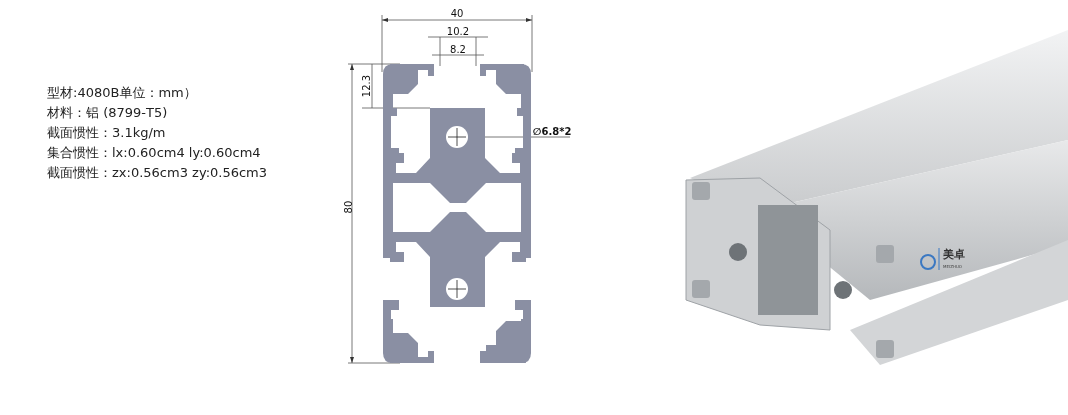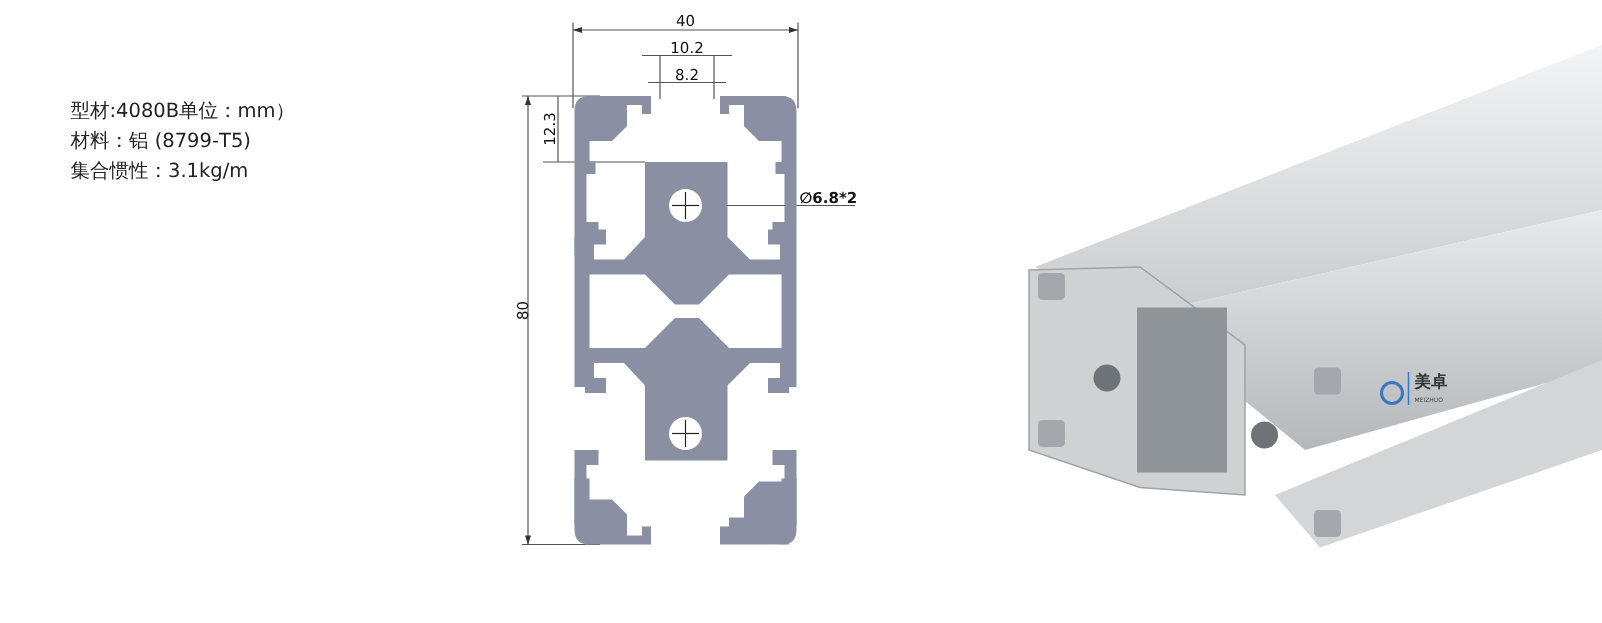--- a/index.html
+++ b/index.html
@@ -1,29 +1,31 @@
 <!DOCTYPE html>
 <html><head>
 <meta charset="utf-8">
 <style>
   html, body { margin: 0; padding: 0; background: #ffffff; }
   body { width: 1068px; height: 415px; position: relative; overflow: hidden; font-family: "DejaVu Sans", "Liberation Sans", sans-serif; }
-  .specs { position: absolute; left: 47px; top: 65px; font-size: 13px; color: #222; line-height: 20px; }
+  .specs { position: absolute; left: 47px; top: 83px; font-size: 13px; color: #222; line-height: 20px; }
   .specs .line { white-space: nowrap; }
   .drawing { position: absolute; left: 330px; top: 0; width: 260px; height: 415px; }
   .render { position: absolute; left: 660px; top: 0; width: 408px; height: 415px; }
   .dim-text { font-family: "DejaVu Sans", sans-serif; font-size: 10px; fill: #111; }
 </style>
 </head>
 <body>
 
 <div class="specs">
   <div class="line">型材:4080B单位：mm）</div>
   <div class="line">材料：铝 (8799-T5)</div>
-  <div class="line">集合惯性：3.1kg/m</div>
+  <div class="line">截面惯性：3.1kg/m</div>
+  <div class="line">集合惯性：lx:0.60cm4 ly:0.60cm4</div>
+  <div class="line">截面惯性：zx:0.56cm3 zy:0.56cm3</div>
 </div>
 
 <svg class="drawing" viewBox="330 0 260 415" xmlns="http://www.w3.org/2000/svg">
 
   <g stroke="#555" stroke-width="0.8" fill="none">
     <line x1="382" y1="15" x2="382" y2="72"></line>
     <line x1="532" y1="15" x2="532" y2="72"></line>
     <line x1="382" y1="20" x2="532" y2="20"></line>
     <line x1="428" y1="37" x2="488" y2="37"></line>
     <line x1="440" y1="37" x2="440" y2="66"></line>

